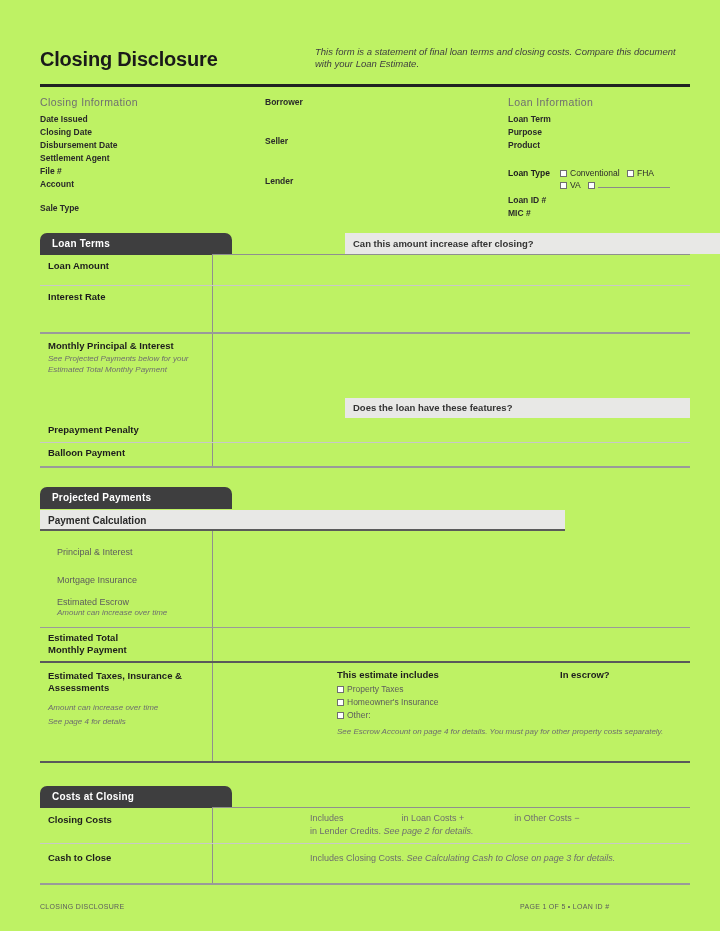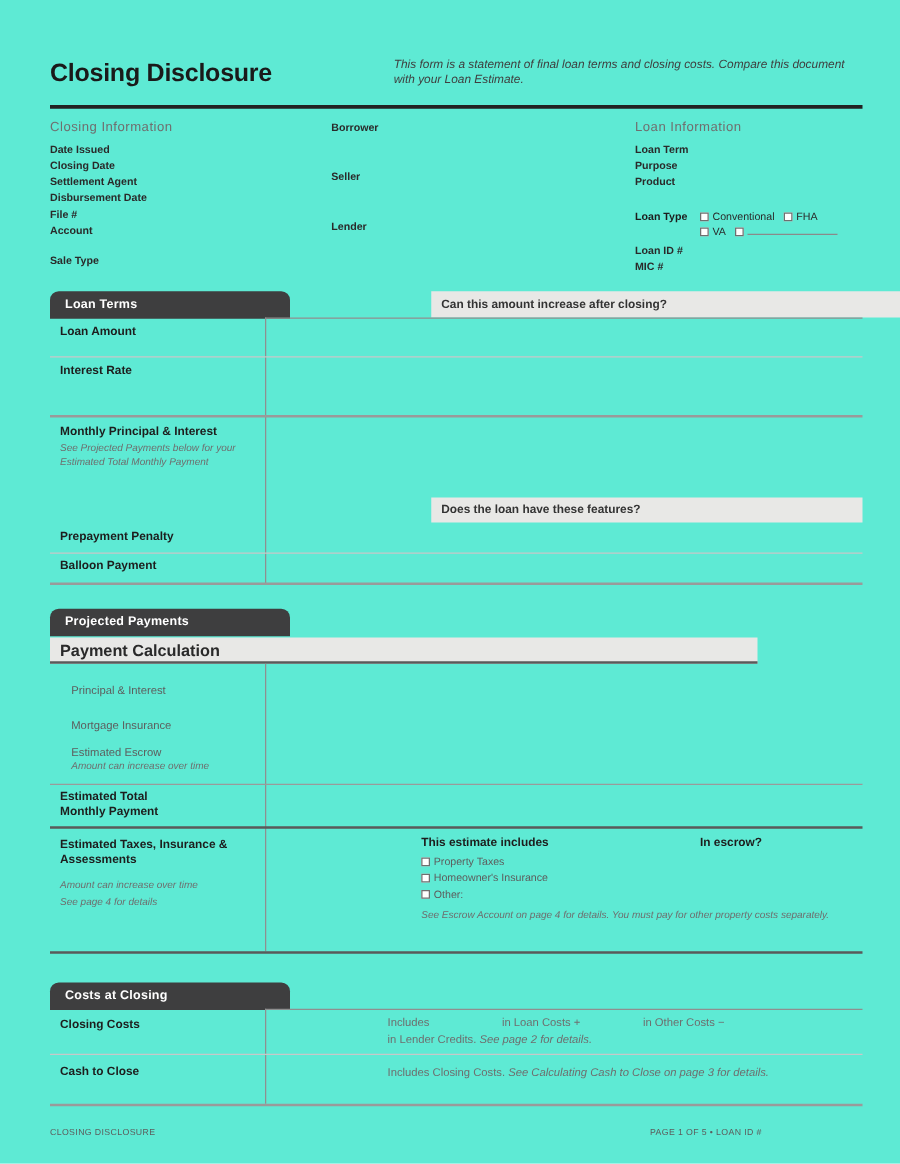--- a/index.html
+++ b/index.html
@@ -1,18 +1,18 @@
 <!DOCTYPE html>
 <html><head>
 <meta charset="utf-8">
 <style>
   * { margin:0; padding:0; box-sizing:border-box; }
   html,body { background:#fff; }
   body { font-family:"Liberation Sans", sans-serif; color:#1d1d1d; }
-  .page { position:relative; width:720px; height:931px; background:#5eead4; overflow:hidden; }
+  .page { position:relative; width:720px; height:931px; background:#bef264; overflow:hidden; }
 
   
   .hdr { position:absolute; left:40px; top:44px; width:650px; height:40px; }
   .hdr-title { position:absolute; left:0; top:4px; font-size:20px; font-weight:bold; letter-spacing:-0.2px; color:#1a1a1a; }
   .hdr-sub { position:absolute; left:275px; top:2px; width:372px; font-size:9.5px; font-style:italic; color:#3f3f3f; line-height:12px; }
   .hdr-rule { position:absolute; left:40px; top:84px; width:650px; height:3px; background:#222; }
 
   
   .info { position:absolute; left:40px; top:96px; width:650px; display:flex; }
   .info h2 { font-size:10.5px; font-weight:normal; color:#6f6f6f; letter-spacing:0.4px; margin-bottom:5px; }
@@ -38,22 +38,22 @@
   .hline { position:absolute; height:1px; background:#c8c8c8; }
   .hline-md { position:absolute; height:2px; background:#9a9a9a; }
   .hline-dk { position:absolute; height:2px; background:#5a5a5a; }
   .rowlabel { position:absolute; font-size:9.5px; font-weight:bold; color:#1d1d1d; }
   .subnote { position:absolute; font-size:8px; font-style:italic; color:#6e6e6e; line-height:10.5px; }
 
   
   .sec-lt { position:absolute; left:40px; top:233px; width:650px; height:235px; }
   
   .sec-pp { position:absolute; left:40px; top:487px; width:650px; height:276px; }
-  .pp-calcbar { position:absolute; left:0; top:23px; width:566px; height:21px; background:#e8e8e6;
-                border-bottom:2px solid #5a5a5a; font-size:13px; font-weight:bold; color:#2a2a2a; line-height:21px; padding-left:8px; }
+  .pp-calcbar { position:absolute; left:0; top:23px; width:525px; height:21px; background:#e8e8e6;
+                border-bottom:2px solid #5a5a5a; font-size:10px; font-weight:bold; color:#2a2a2a; line-height:21px; padding-left:8px; }
   .pp-sub { position:absolute; font-size:9px; color:#5d5d5d; }
   .chkrow { font-size:8.5px; color:#5d5d5d; line-height:13px; }
   
   .sec-cc { position:absolute; left:40px; top:786px; width:650px; height:99px; }
   .cc-text { position:absolute; left:270px; font-size:9px; color:#6e6e6e; line-height:13px; white-space:nowrap; }
   .cc-it { font-style:italic; }
   .sp58 { display:inline-block; width:58px; }
   .sp50 { display:inline-block; width:50px; }
 
   
@@ -70,22 +70,22 @@
     <div class="hdr-title">Closing Disclosure</div>
     <div class="hdr-sub">This form is a statement of final loan terms and closing costs. Compare this document with your Loan Estimate.</div>
   </div>
   <div class="hdr-rule"></div>
 
   <div class="info">
     <div class="icol1">
       <h2>Closing Information</h2>
       <div class="fld">Date Issued</div>
       <div class="fld">Closing Date</div>
+      <div class="fld">Disbursement Date</div>
       <div class="fld">Settlement Agent</div>
-      <div class="fld">Disbursement Date</div>
       <div class="fld">File #</div>
       <div class="fld">Account</div>
       <div class="fld gap11">Sale Type</div>
     </div>
     <div class="icol2">
       <div class="fld">Borrower</div>
       <div class="fld gap26">Seller</div>
       <div class="fld gap27">Lender</div>
     </div>
     <div class="icol3">

